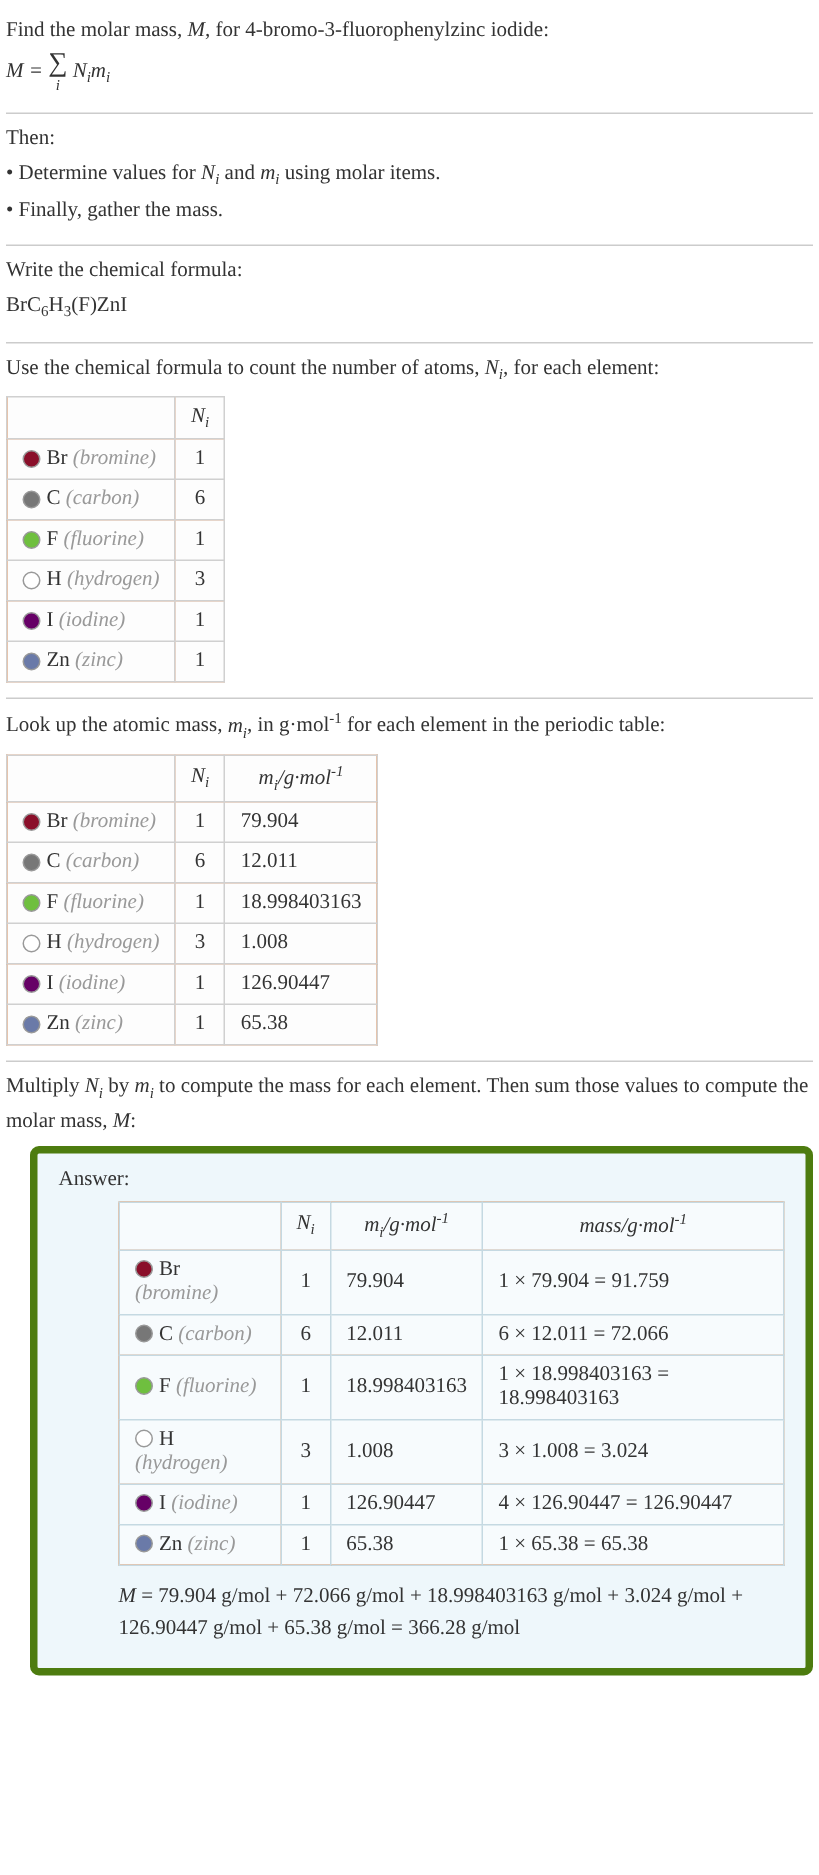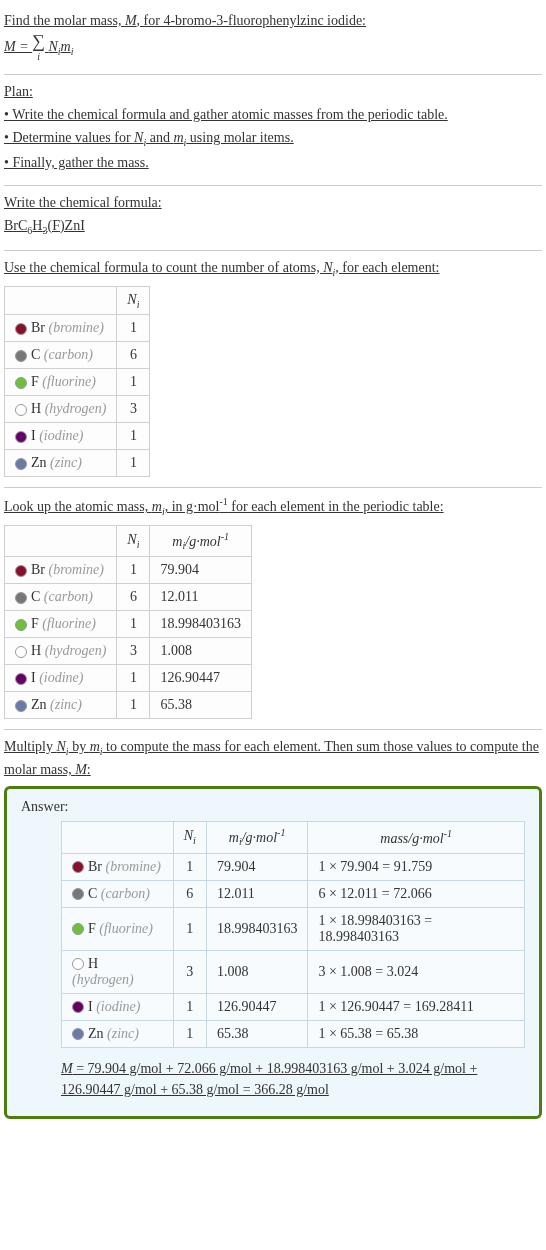--- a/index.html
+++ b/index.html
@@ -9,21 +9,21 @@
     font-size: 14px;
     color: #333;
     background: #fff;
     width: 538px;
   }
   .section {
     padding: 4px 0 10px 0;
     border-bottom: 1px solid #ccc;
   }
   .section:last-child { border-bottom: none; }
-  .line { margin: 2px 0; line-height: 1.5; text-decoration: underline; }
+  .line { margin: 2px 0; line-height: 1.5; }
   .formula { font-style: italic; }
   sub { font-size: 10px; vertical-align: sub; }
   sup { font-size: 10px; vertical-align: super; }
   table {
     border-collapse: collapse;
     margin: 6px 0 0 0;
     background: #f97316;
     padding-left: 36px;
   }
   th, td {
@@ -42,25 +42,25 @@
     display: inline-block;
     width: 10px;
     height: 10px;
     border-radius: 50%;
     margin-right: 4px;
     vertical-align: middle;
     border: 1px solid #999;
   }
   .muted { color: #999; font-style: italic; }
   .answer-box {
-    border: 3px solid #4d7c0f;
+    border: 5px solid #4d7c0f;
     background: #eef7fb;
     border-radius: 6px;
     padding: 10px 14px 14px 14px;
-    margin: 6px 0 0 0;
+    margin: 6px 0 0 16px;
   }
   .answer-box table th, .answer-box table td {
     background: #f7fbfd;
     border: 1px solid #c5d9e2;
   }
   .answer-title { margin-bottom: 6px; }
   .indent { padding-left: 40px; }
   .answer-box .indent { padding-left: 40px; }
 </style>
 </head>
@@ -74,22 +74,21 @@
     <span class="formula">M = </span>
     <span style="display:inline-block; vertical-align:middle; text-align:center; line-height:0.9;">
       <span style="font-size:18px;">∑</span><br>
       <span style="font-size:10px; font-style:italic;">i</span>
     </span>
     <span class="formula"><span> N</span><sub>i</sub><span>m</span><sub>i</sub></span>
   </div>
 </div>
 
 <div class="section">
-  <div class="line">Plan:</div>
-  <div class="line">• Write the chemical formula and gather atomic masses from the periodic table.</div>
+  <div class="line">Then:</div>
   <div class="line">
     <span>• Determine values for </span><span class="formula"><span>N</span><sub>i</sub></span><span> and </span><span class="formula"><span>m</span><sub>i</sub></span><span> using molar items.</span>
   </div>
   <div class="line">• Finally, gather the mass.</div>
 </div>
 
 <div class="section">
   <div class="line">Write the chemical formula:</div>
   <div class="line">
     <span>BrC</span><sub>6</sub><span>H</span><sub>3</sub><span>(F)ZnI</span>
@@ -216,21 +215,21 @@
             <tr>
               <td><span class="swatch" style="background:#ffffff"></span><span>H</span> <span class="muted">(hydrogen)</span></td>
               <td style="text-align:center;">3</td>
               <td>1.008</td>
               <td>3 × 1.008 = 3.024</td>
             </tr>
             <tr>
               <td><span class="swatch" style="background:#660066"></span><span>I</span> <span class="muted">(iodine)</span></td>
               <td style="text-align:center;">1</td>
               <td>126.90447</td>
-              <td>1 × 126.90447 = 169.28411</td>
+              <td>4 × 126.90447 = 126.90447</td>
             </tr>
             <tr>
               <td><span class="swatch" style="background:#6a7aa8"></span><span>Zn</span> <span class="muted">(zinc)</span></td>
               <td style="text-align:center;">1</td>
               <td>65.38</td>
               <td>1 × 65.38 = 65.38</td>
             </tr>
           </tbody>
         </table>
       <div class="line" style="margin-top:10px;">

